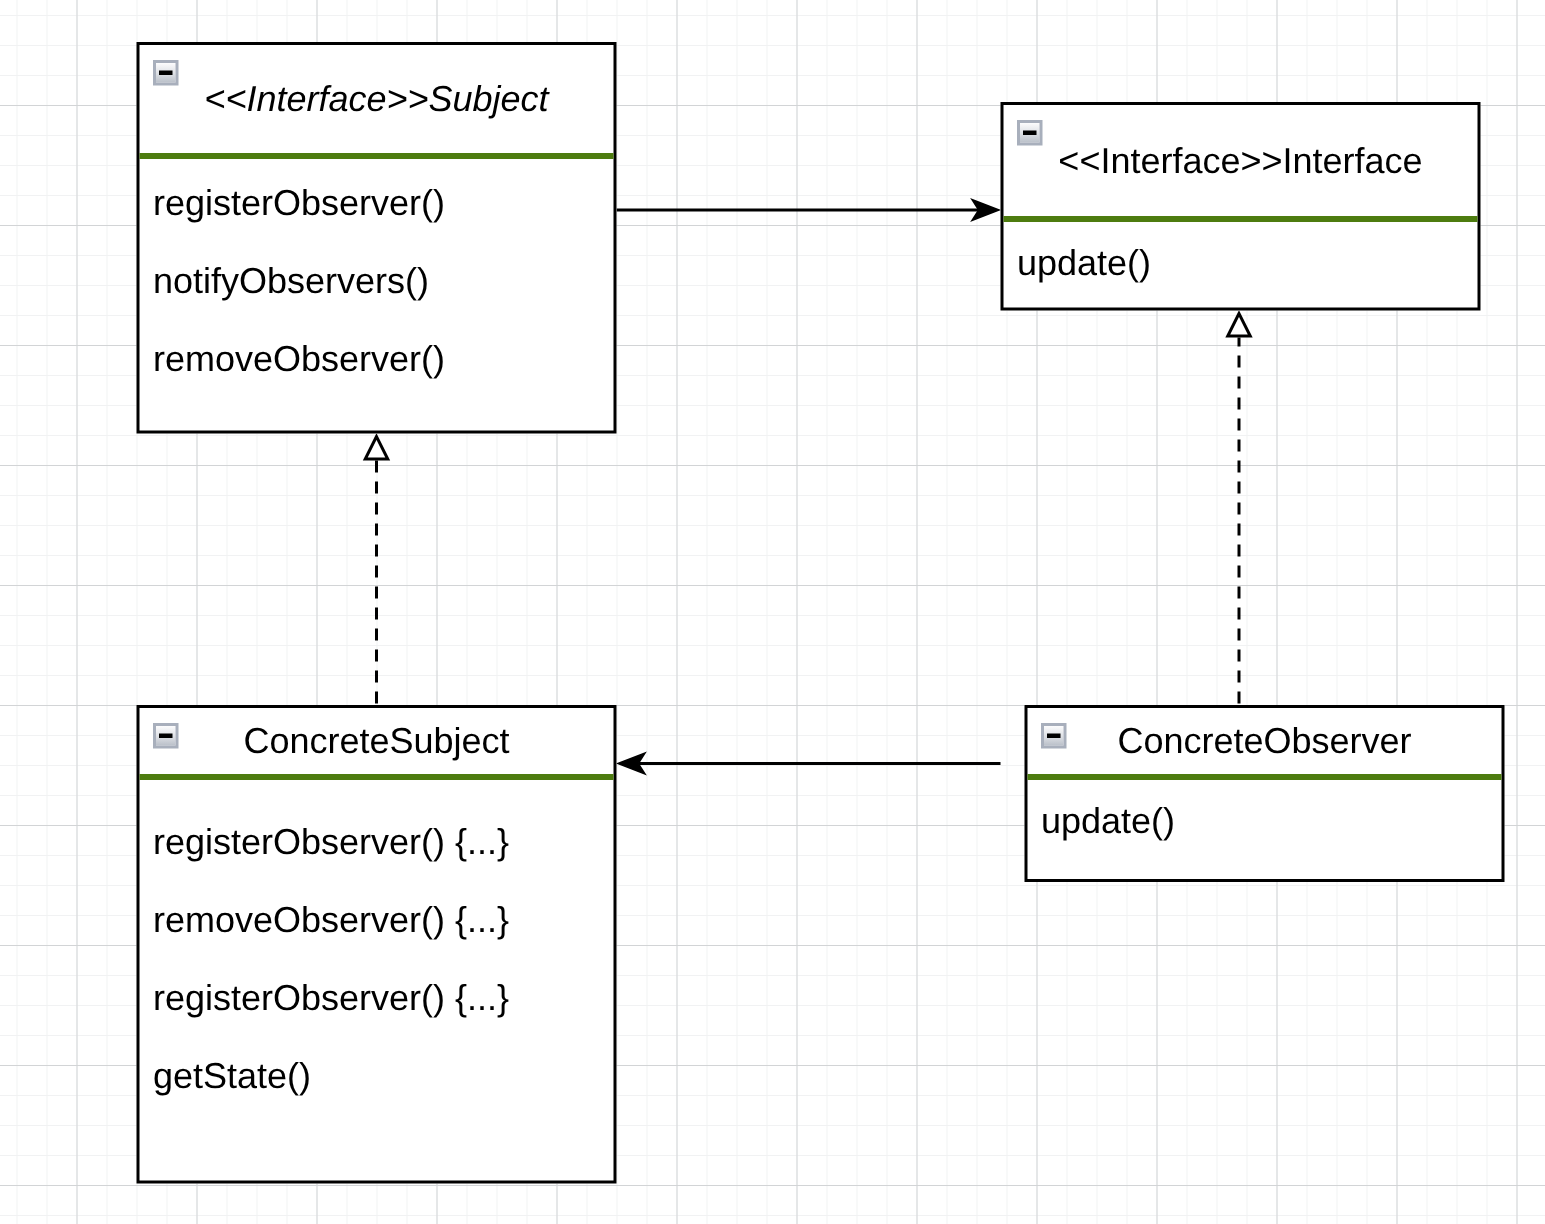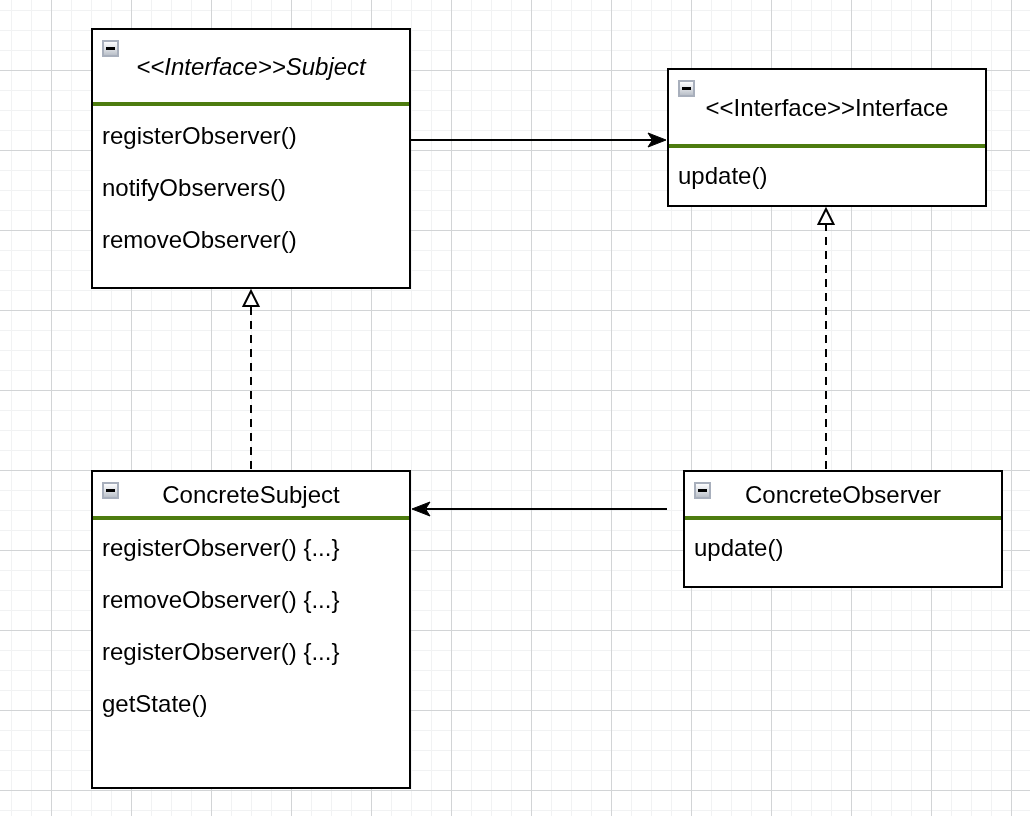--- a/index.html
+++ b/index.html
@@ -61,21 +61,21 @@
   .collapse-icon .bar { width: 9px; height: 3px; background: #000; }
 
   #box-subject          { left: 91px;  top: 28px;  width: 320px; height: 261px; }
   #box-subject .uml-header          { height: 76px; }
   #box-subject .uml-methods         { padding-top: 4px; }
   #box-observer         { left: 667px; top: 68px;  width: 320px; height: 139px; }
   #box-observer .uml-header         { height: 78px; }
   #box-observer .uml-methods        { padding-top: 2px; }
   #box-concrete-subject { left: 91px;  top: 470px; width: 320px; height: 319px; }
   #box-concrete-subject .uml-header { height: 48px; justify-content: center; }
-  #box-concrete-subject .uml-methods{ padding-top: 2px; }
+  #box-concrete-subject .uml-methods{ padding-top: 16px; }
   #box-concrete-observer{ left: 667px; top: 470px; width: 320px; height: 118px; margin-left: 16px; }
   #box-concrete-observer .uml-header{ height: 48px; }
   #box-concrete-observer .uml-methods{ padding-top: 2px; }
 
   .edges-overlay {
     position: absolute;
     left: 0; top: 0;
     width: 1030px;
     height: 816px;
   }

